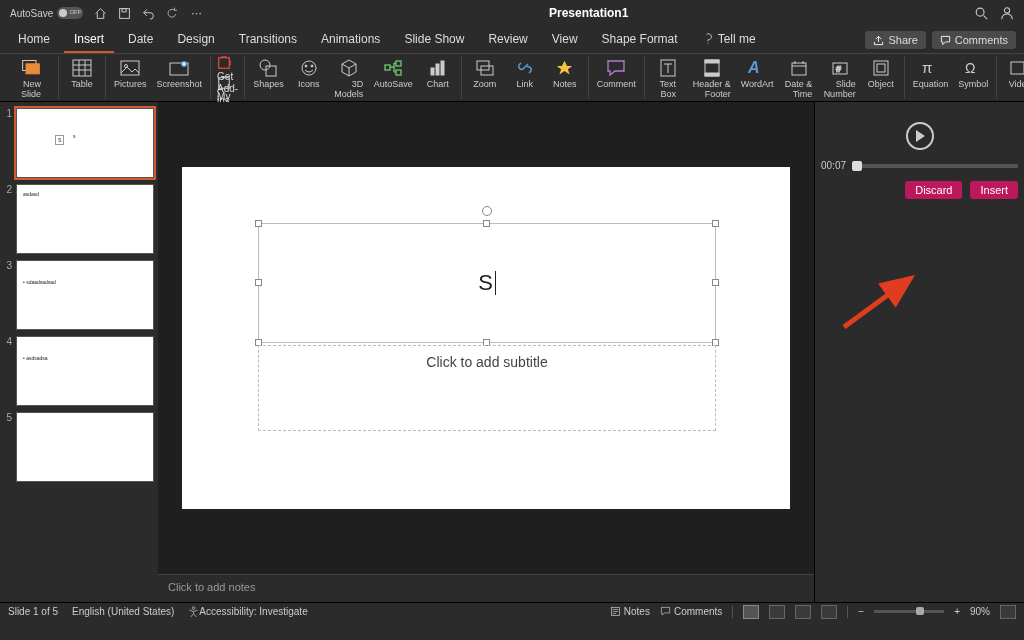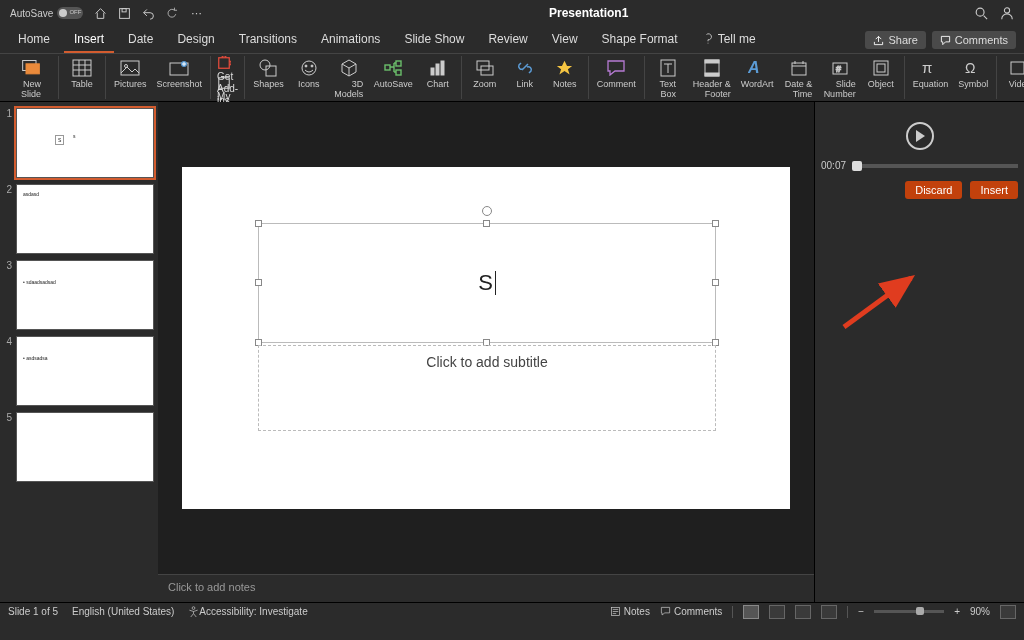--- a/index.html
+++ b/index.html
@@ -53,21 +53,21 @@
 .notes-bar { height:28px; background:#2b2b2b; border-top:1px solid #444; padding:6px 10px; color:#999; font-size:11px;}
 
 .side-panel { width:210px; background:#2b2b2b; border-left:1px solid #000; padding:8px 6px; position:relative;}
 .side-panel .hdr { display:flex; align-items:center; justify-content:space-between; font-size:12px; color:#eee; padding:0 2px 6px;}
 .play-circ { width:28px; height:28px; border:2px solid #ccc; border-radius:50%; margin:12px auto 10px; display:flex; align-items:center; justify-content:center;}
 .play-tri { width:0;height:0;border-left:9px solid #ccc; border-top:6px solid transparent; border-bottom:6px solid transparent; margin-left:2px;}
 .rec-row { display:flex; align-items:center; gap:6px; font-size:10px; color:#ccc; margin-bottom:10px;}
 .rec-track { flex:1; height:4px; background:#555; position:relative;}
 .rec-track .knob { position:absolute; left:0; top:-3px; width:10px; height:10px; background:#ddd; border-radius:2px;}
 .rec-btns { display:flex; gap:8px; justify-content:flex-end;}
-.rec-btn { background:#c2410c; color:#fff; font-size:11px; padding:3px 10px; border-radius:3px;}
+.rec-btn { background:#be185d; color:#fff; font-size:11px; padding:3px 10px; border-radius:3px;}
 .arrow { position:absolute; left:24px; top:170px; width:80px; height:60px; pointer-events:none;}
 .close-x { width:14px; height:14px; border-radius:50%; background:#555; display:flex;align-items:center;justify-content:center; color:#ccc; font-size:9px;}
 
 .statusbar { height:18px; background:#2b2b2b; border-top:1px solid #000; display:flex; align-items:center; padding:0 8px; font-size:10px; color:#ccc; gap:14px;}
 .status-right { margin-left:auto; display:flex; align-items:center; gap:10px;}
 .zoom-track { width:70px; height:3px; background:#555; position:relative;}
 .zoom-track .kn { position:absolute; left:60%; top:-3px; width:8px;height:8px;background:#aaa;border-radius:2px;}
 .vbtn { width:16px;height:14px;border:1px solid #666;background:#3a3a3a;}
 .vbtn.on{background:#555;border-color:#888;}
 

